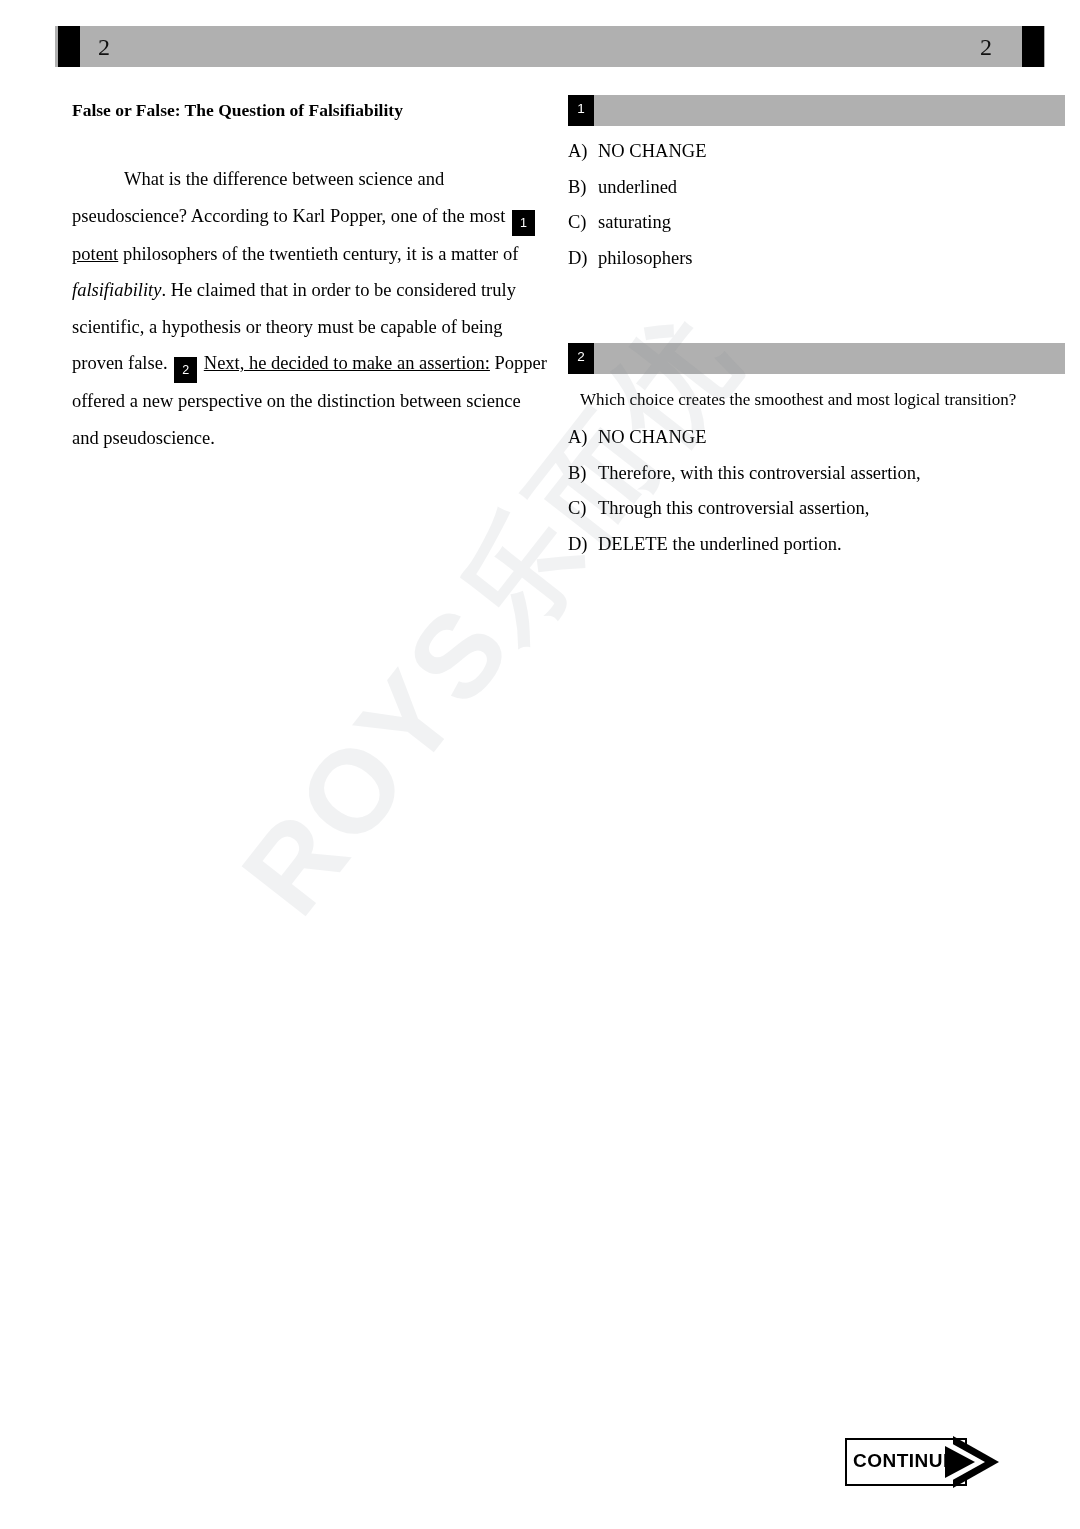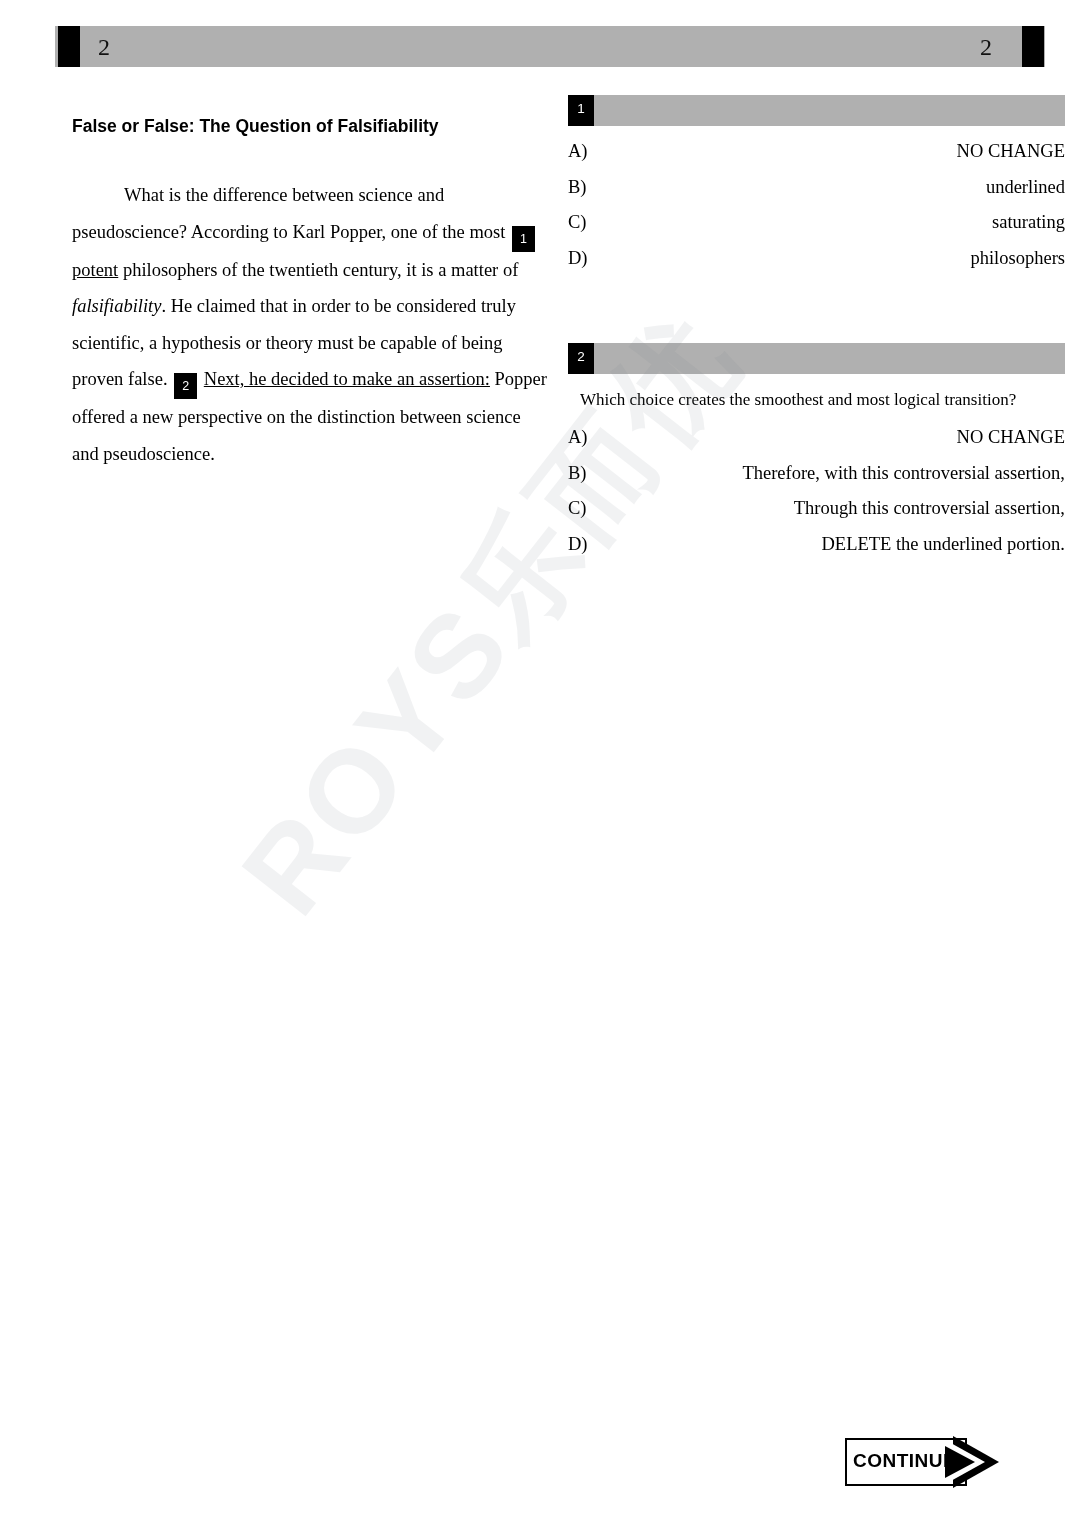--- a/index.html
+++ b/index.html
@@ -70,24 +70,24 @@
 
   
   .passage-heading {
     font-family: "Liberation Sans", sans-serif;
     font-weight: bold;
     font-size: 15.5px;
     letter-spacing: -0.1px;
     margin: 0 0 48px 0;
   }
   .passage-title {
-    font-family: Liberation Sans, sans-serif;
+    font-family: Liberation Serif, serif;
     font-weight: bold;
     font-size: 17.5px;
-    margin: 16px 0 40px 0;
+    margin: 0 0 40px 0;
   }
   .passage-body {
     font-size: 18.5px;
     line-height: 36.5px;
     text-align: left;
     margin: 0;
   }
   .passage-body .indent {
     display: inline-block;
     width: 52px;
@@ -142,21 +142,21 @@
   .choice {
     font-size: 18.5px;
     line-height: 35.5px;
     display: flex;
     align-items: baseline;
   }
   .choice .letter {
     width: 30px;
     flex: 0 0 30px;
   }
-  .choice .ctext { flex: 1 1 auto; text-align: right; }
+  .choice .ctext { flex: 1 1 auto; }
 
   .q1 { position: absolute; left: 0; top: 0; width: 497px; }
   .q2 { position: absolute; left: 0; top: 248px; width: 497px; }
 
   
   .watermark {
     position: absolute;
     left: 300px;
     top: 560px;
     width: 500px;

